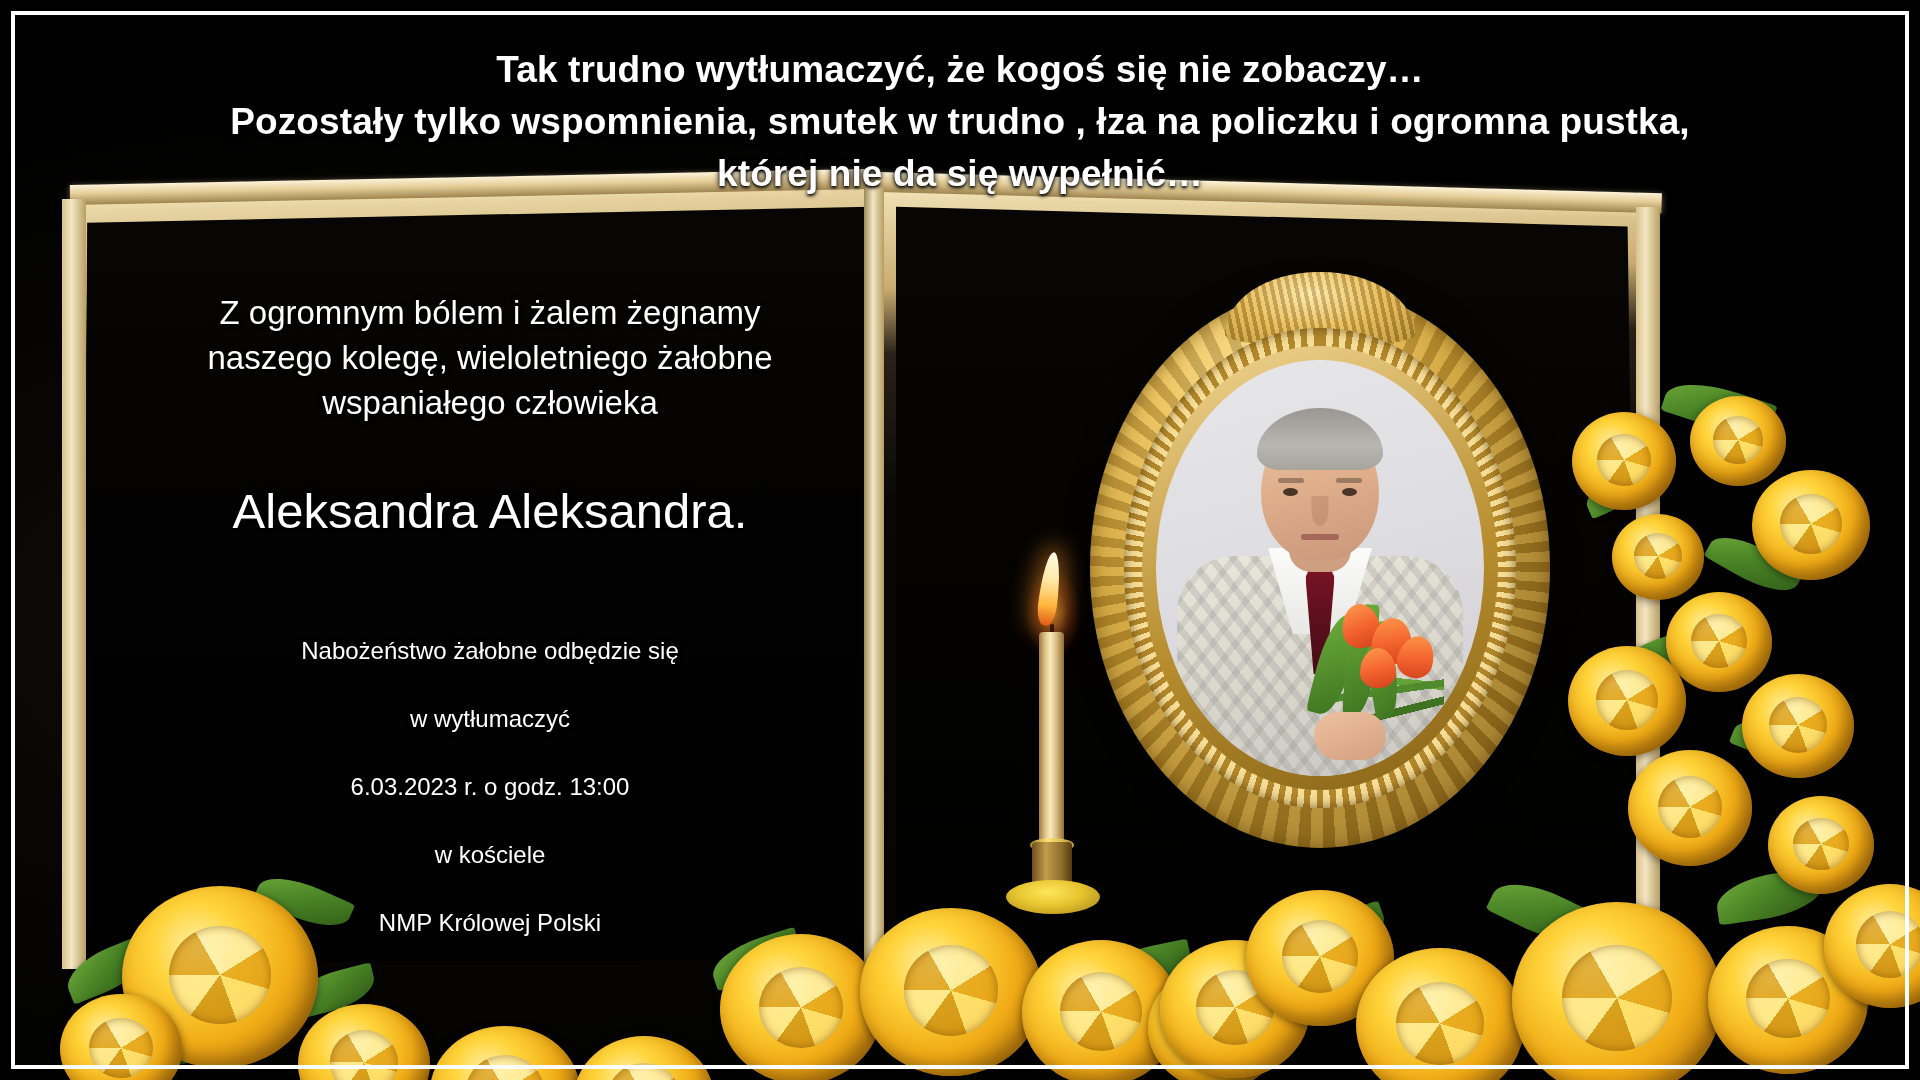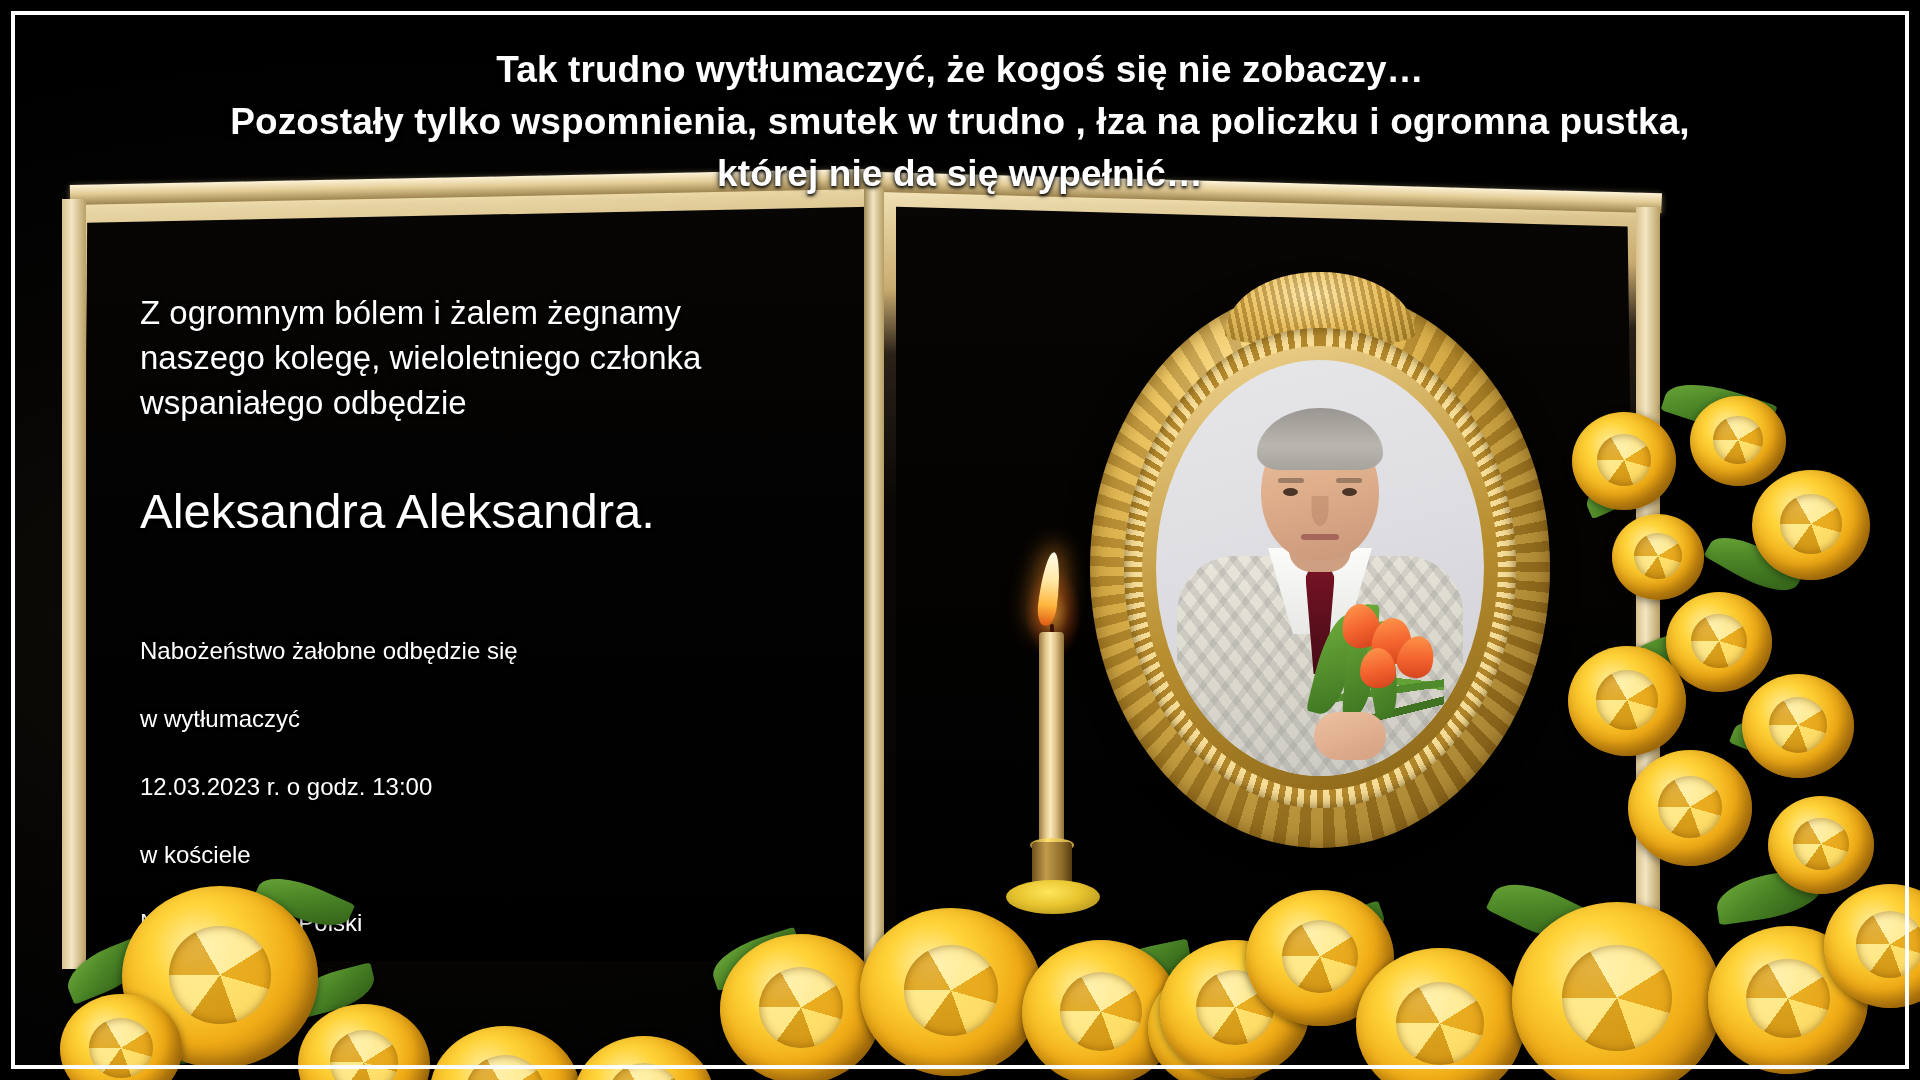--- a/index.html
+++ b/index.html
@@ -126,20 +126,21 @@
     letter-spacing: .1px;
     text-shadow: 0 0 6px rgba(0,0,0,.95), 0 2px 3px rgba(0,0,0,.9);
   }
   #header-text .hline { display:block; white-space: nowrap; }
 
   #left-column {
     position: absolute;
     left: 140px;
     top: 290px;
     width: 700px;
+    text-align: center;
     z-index: 40;
     color: #ffffff;
     text-shadow: 0 0 5px rgba(0,0,0,.9), 0 1px 2px rgba(0,0,0,.9);
   }
   .intro {
     font-size: 33px;
     line-height: 45px;
   }
   .intro .tline { display: block; white-space: nowrap; }
   .deceased-name {
@@ -435,30 +436,30 @@
 
   <div id="header-text">
     <span class="hline">Tak trudno wytłumaczyć, że kogoś się nie zobaczy…</span>
     <span class="hline">Pozostały tylko wspomnienia, smutek w trudno , łza na policzku i ogromna pustka,</span>
     <span class="hline">której nie da się wypełnić…</span>
   </div>
 
   <div id="left-column">
     <div class="intro">
       <span class="tline">Z ogromnym bólem i żalem żegnamy</span>
-      <span class="tline">naszego kolegę, wieloletniego członka</span>
-      <span class="tline">wspaniałego odbędzie</span>
+      <span class="tline">naszego kolegę, wieloletniego żałobne</span>
+      <span class="tline">wspaniałego człowieka</span>
     </div>
 
     <div class="deceased-name">Aleksandra Aleksandra.</div>
 
     <div class="service">
       <span class="sline">Nabożeństwo żałobne odbędzie się</span>
       <span class="sline">w wytłumaczyć</span>
-      <span class="sline">12.03.2023 r. o godz. 13:00</span>
+      <span class="sline">6.03.2023 r. o godz. 13:00</span>
       <span class="sline">w kościele</span>
       <span class="sline">NMP Królowej Polski</span>
     </div>
   </div>
 
   <div id="candle">
     <div class="flame-glow"></div>
     <div class="flame"></div>
     <div class="wick"></div>
     <div class="candle-body"></div>

